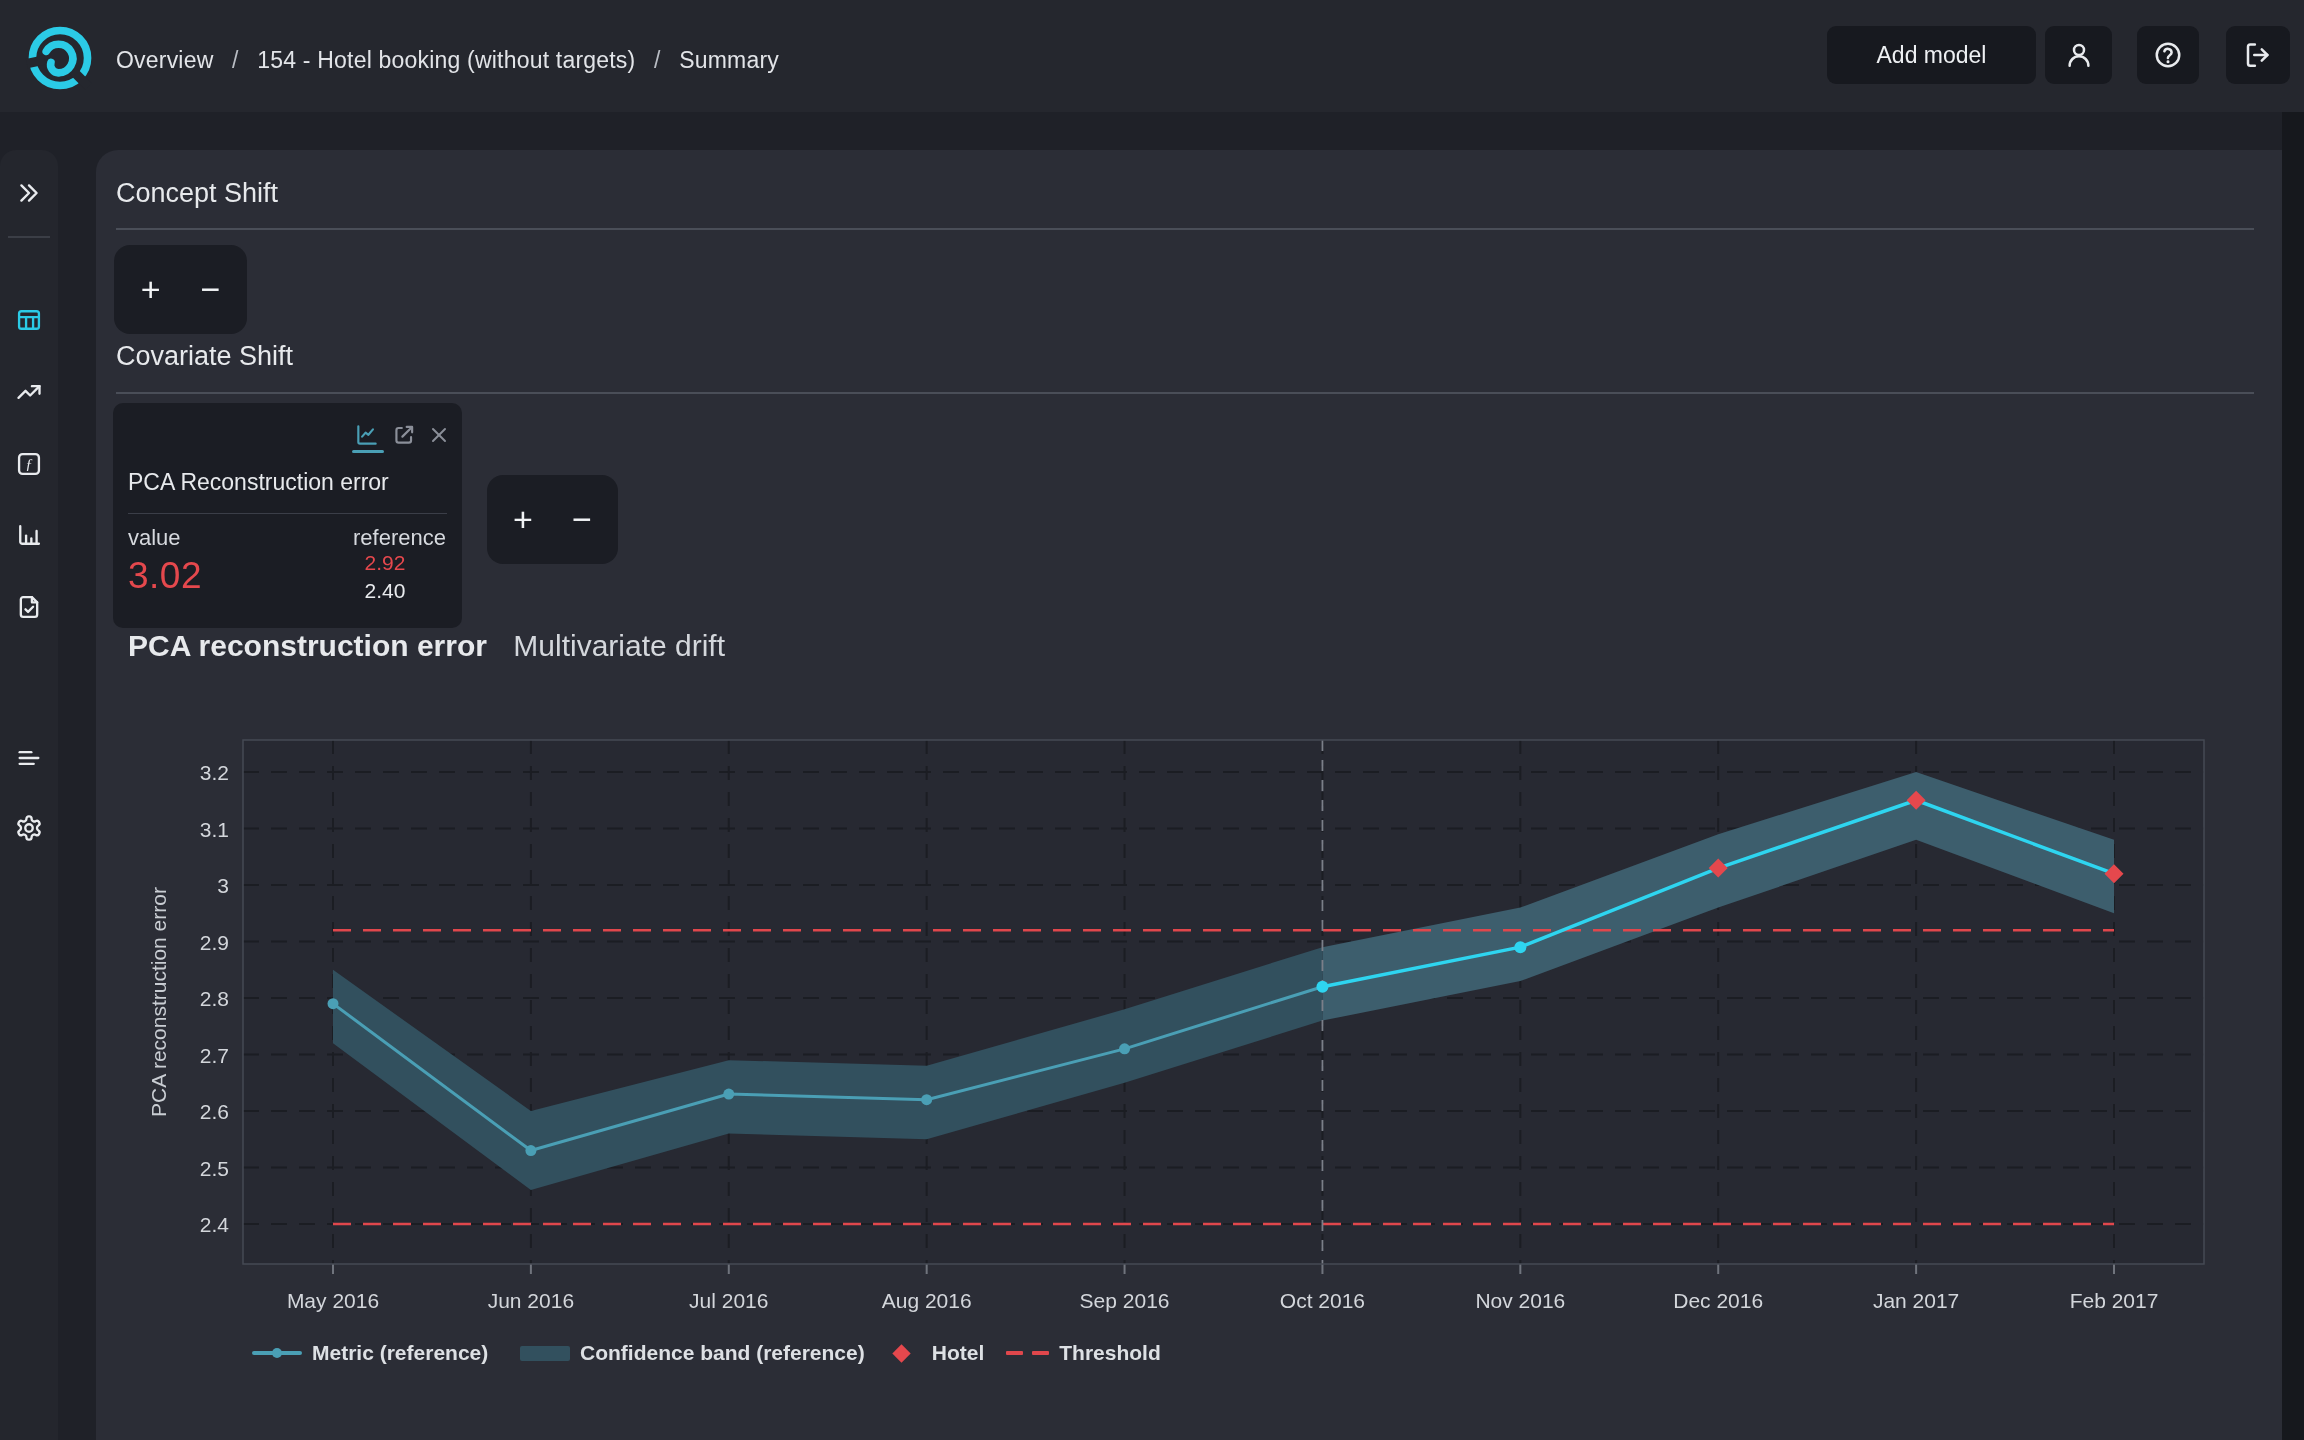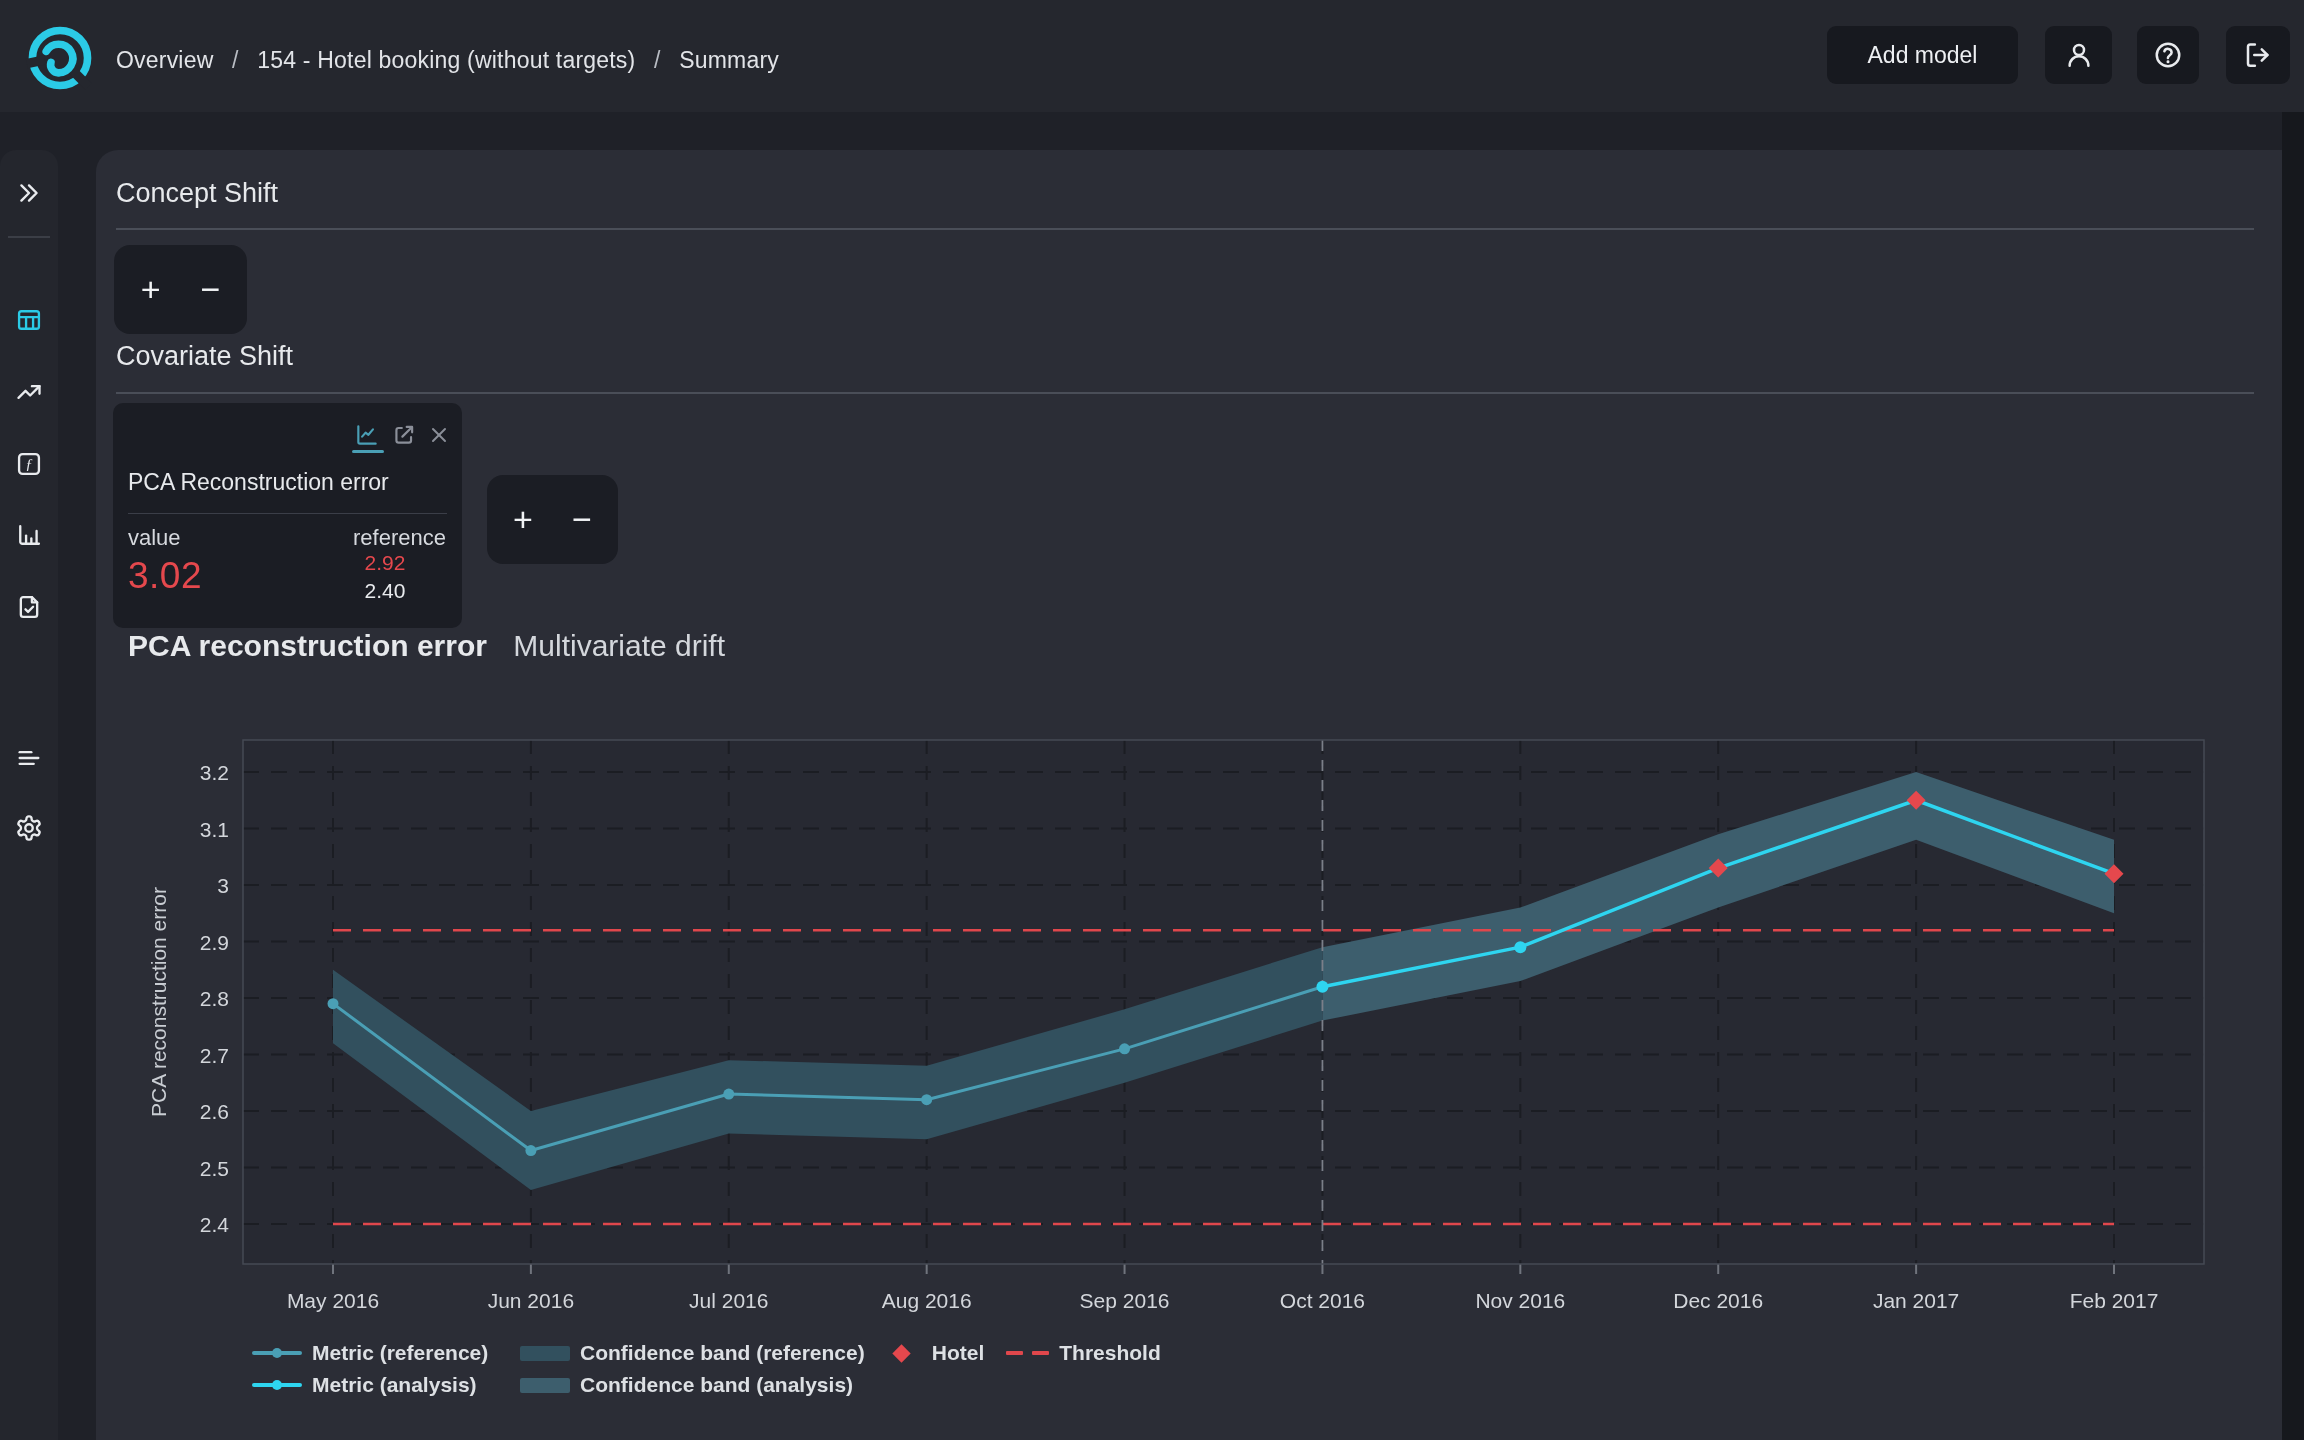--- a/index.html
+++ b/index.html
@@ -13,21 +13,21 @@
   .sidebar{left:0;top:150px;width:58px;height:1290px;background:#24262d;border-radius:16px 16px 0 0;}
   .panel{left:96px;top:150px;width:2186px;height:1290px;background:#2b2d36;border-radius:22px 0 0 0;}
   .scroll-strip{left:2282px;top:112px;width:22px;height:1328px;background:#16181d;}
 
   
   .logo{left:22px;top:20px;width:76px;height:76px;}
   .breadcrumb{left:116px;top:47px;font-size:23px;color:#e2e4e8;letter-spacing:.2px;white-space:nowrap;}
   .breadcrumb .sep{color:#b9bdc4;padding:0 12px;}
   .crumb{cursor:pointer;}
   .btn-dark{background:#17191f;border-radius:9px;display:flex;align-items:center;justify-content:center;cursor:pointer;}
-  .add-model{left:1827px;top:26px;width:191px;height:58px;font-size:23px;color:#eef0f3;}
+  .add-model{left:1827px;top:26px;width:209px;height:58px;font-size:23px;color:#eef0f3;}
   .nav-icon-btn{top:26px;height:58px;}
   .nav-icon-btn svg{stroke:#e9ebee;}
 
   
   .side-item{left:0;width:58px;height:44px;display:flex;align-items:center;justify-content:center;cursor:pointer;}
   .side-item svg{stroke:#e9ebee;}
   .side-item.active svg{stroke:var(--accent,#2bcbe6);}
   .side-divider{left:8px;top:236px;width:42px;border-top:2px solid #3b3e46;}
 
   
@@ -318,27 +318,15 @@
         <span>Hotel</span>
       </div>
       <div class="lg-item">
         <span class="lg-thresh">
           <i style="background: rgb(224, 71, 76);"></i>
             <i style="background: rgb(224, 71, 76);"></i>
         </span>
         <span>Threshold</span>
       </div>
     </div>
-    <div class="lg-row">
-      <div class="lg-item col1">
-        <span class="lg-line" style="background: rgb(46, 213, 240);">
-            <span class="dot"></span>
-          </span>
-        <span>Metric (analysis)</span>
-      </div>
-      <div class="lg-item">
-        <span class="lg-band" style="background: rgb(61, 94, 109);"></span>
-        <span>Confidence band (analysis)</span>
-      </div>
-    </div>
   </div>
 
 </div>
 
 </body></html>

